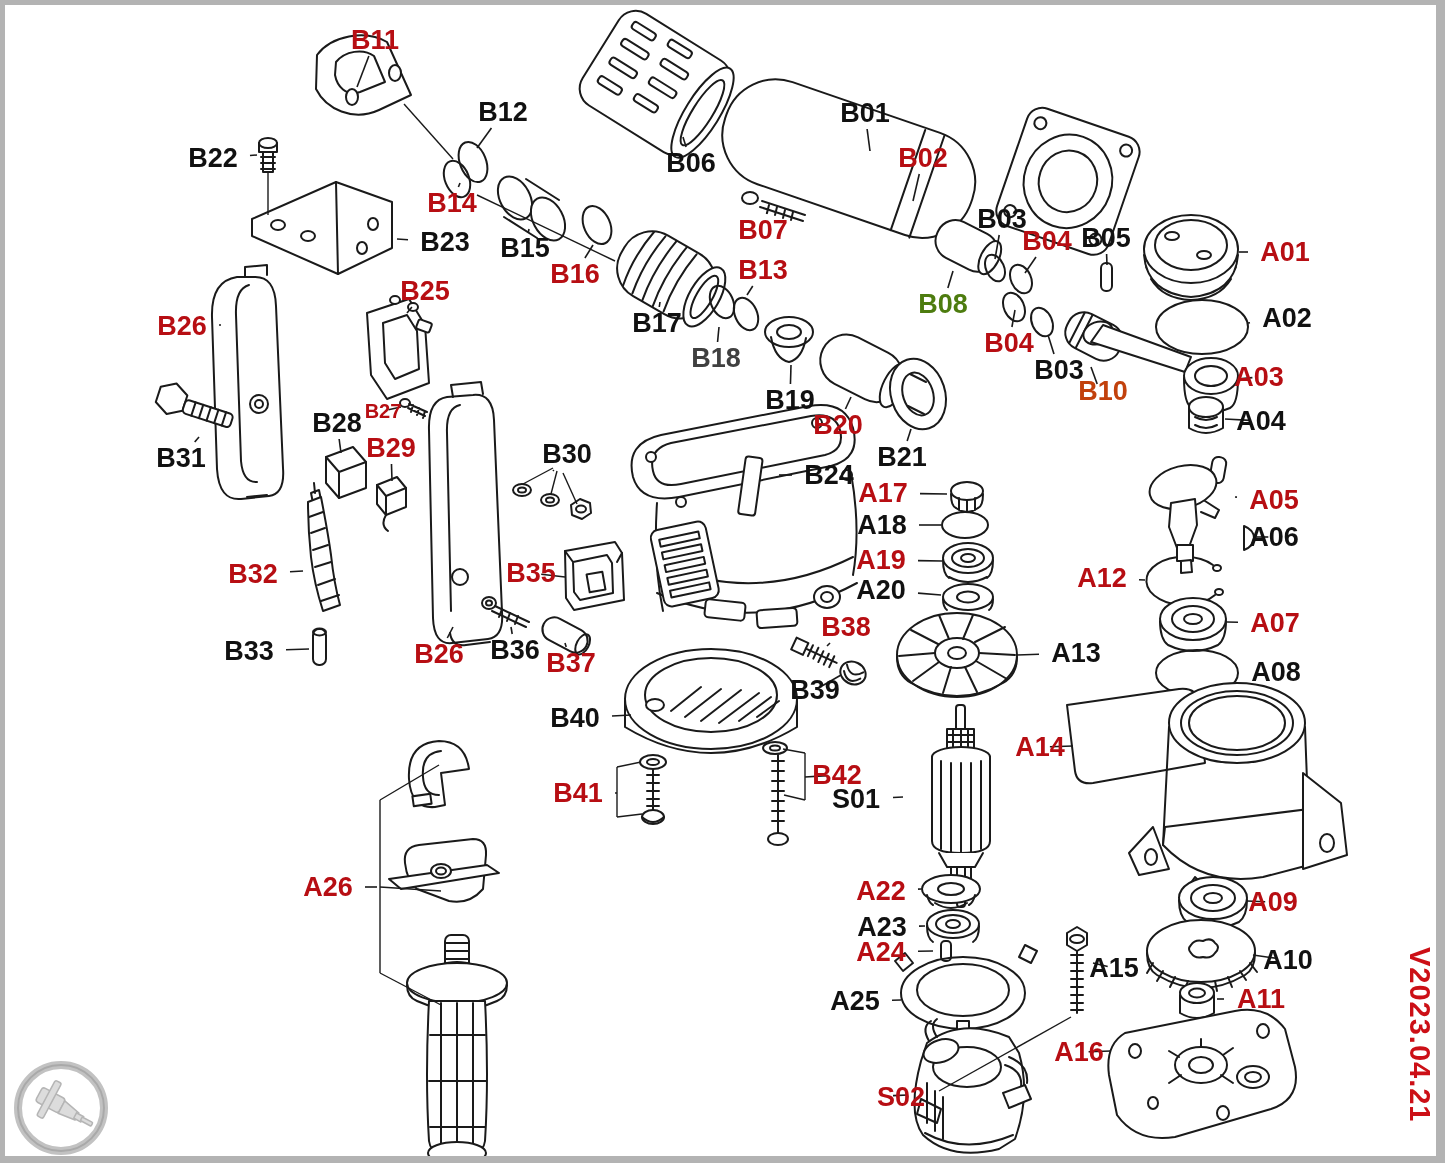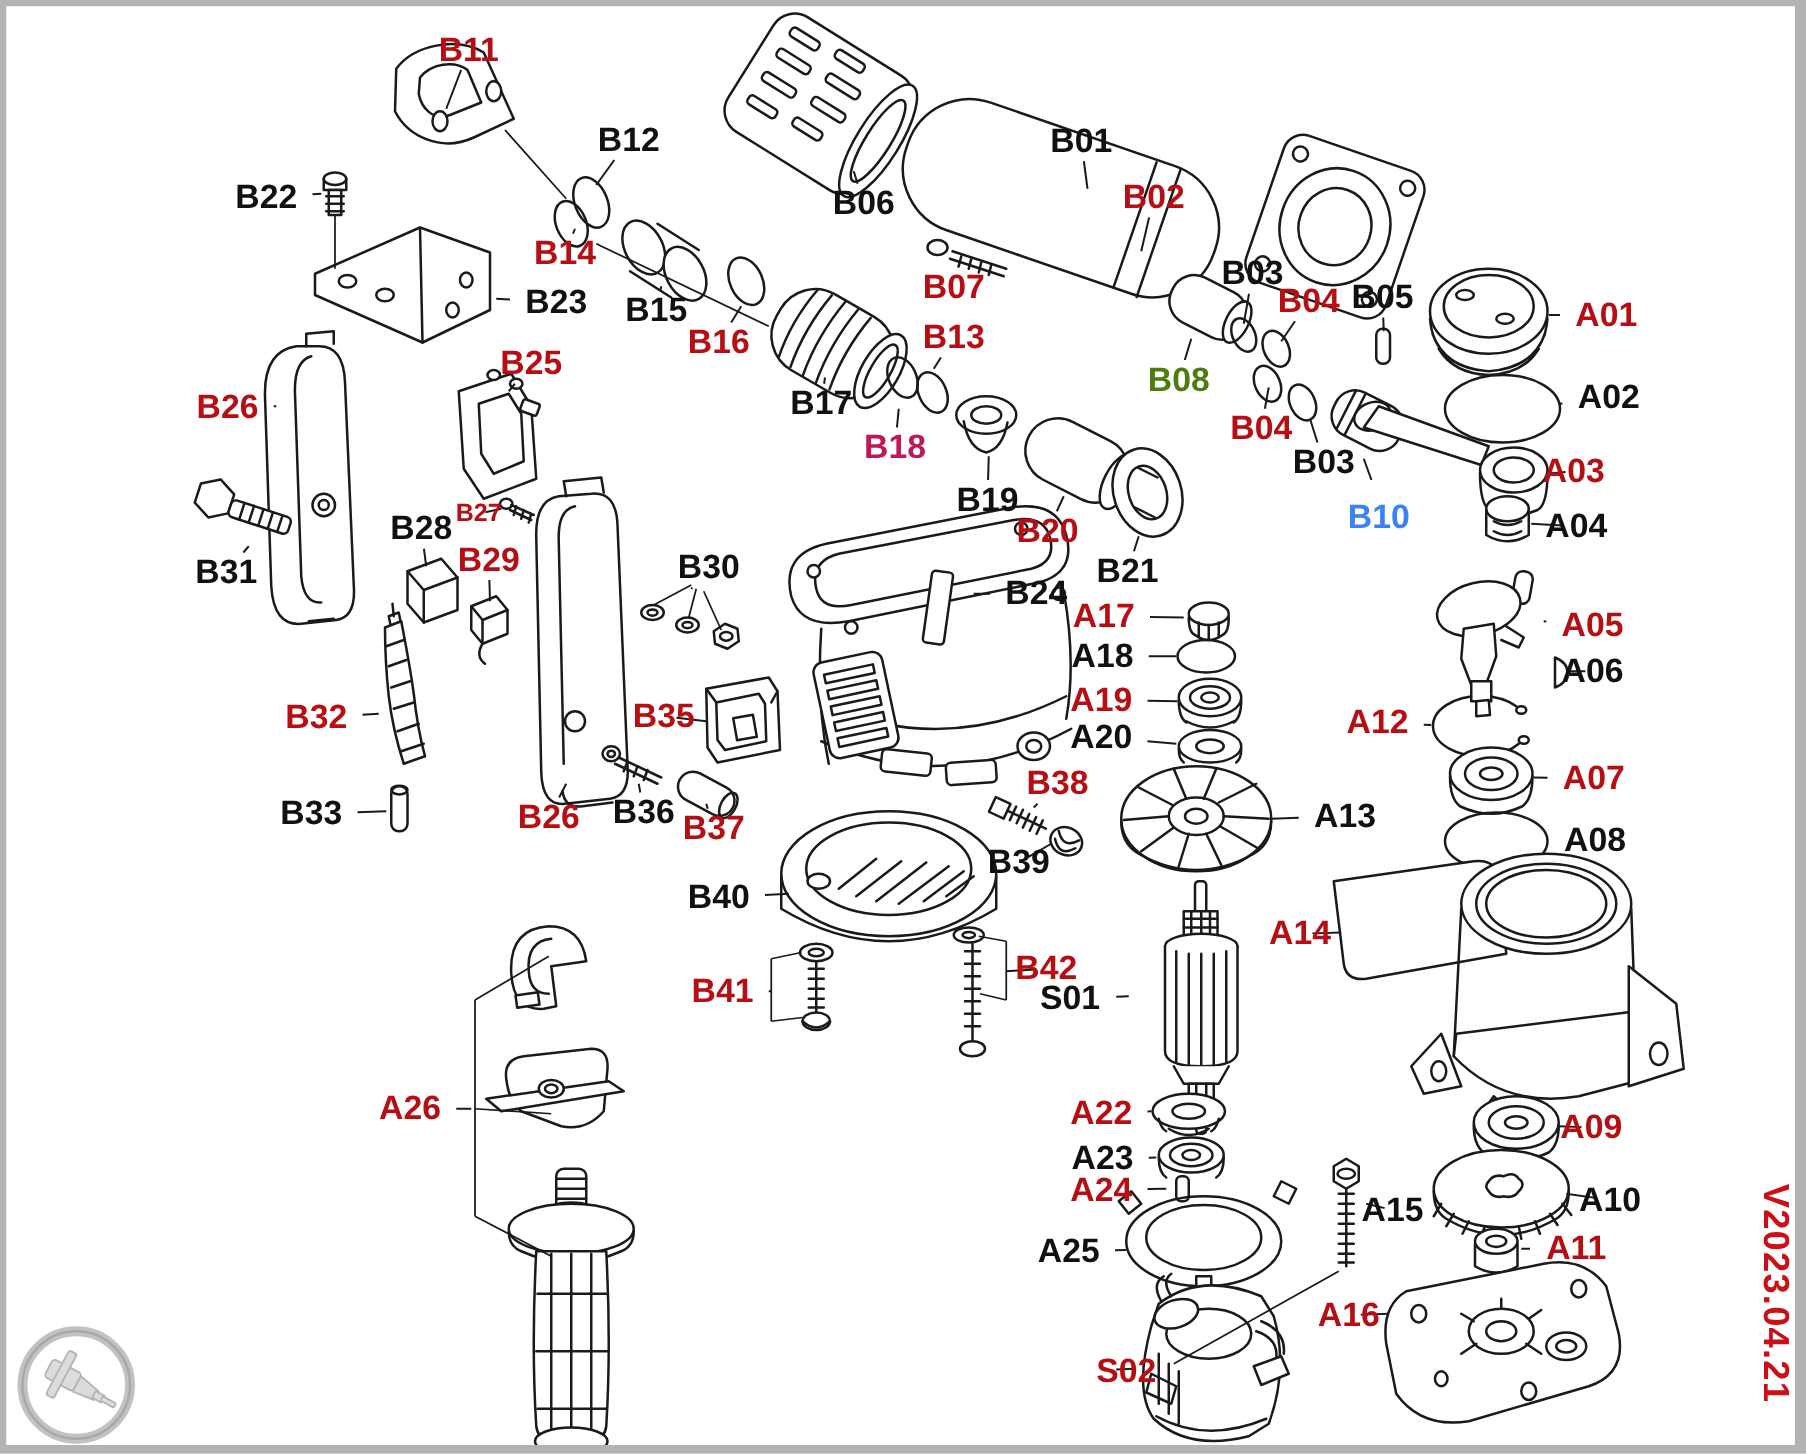--- a/index.html
+++ b/index.html
@@ -524,31 +524,31 @@
       <div class="lbl" style="left: 440px; top: 237px; color: rgb(17, 17, 17);">B23</div>
       <div class="lbl" style="left: 520px; top: 243px; color: rgb(17, 17, 17);">B15</div>
       <div class="lbl" style="left: 570px; top: 269px; color: rgb(183, 14, 19);">B16</div>
       <div class="lbl" style="left: 420px; top: 286px; color: rgb(183, 14, 19);">B25</div>
       <div class="lbl" style="left: 686px; top: 158px; color: rgb(17, 17, 17);">B06</div>
       <div class="lbl" style="left: 860px; top: 108px; color: rgb(17, 17, 17);">B01</div>
       <div class="lbl" style="left: 918px; top: 153px; color: rgb(183, 14, 19);">B02</div>
       <div class="lbl" style="left: 758px; top: 225px; color: rgb(183, 14, 19);">B07</div>
       <div class="lbl" style="left: 758px; top: 265px; color: rgb(183, 14, 19);">B13</div>
       <div class="lbl" style="left: 652px; top: 318px; color: rgb(17, 17, 17);">B17</div>
-      <div class="lbl" style="left: 711px; top: 353px; color: #be185d;">B18</div>
+      <div class="lbl" style="left: 711px; top: 353px; color: #404040;">B18</div>
       <div class="lbl" style="left: 785px; top: 395px; color: rgb(17, 17, 17);">B19</div>
       <div class="lbl" style="left: 833px; top: 420px; color: rgb(183, 14, 19);">B20</div>
       <div class="lbl" style="left: 897px; top: 452px; color: rgb(17, 17, 17);">B21</div>
       <div class="lbl" style="left: 938px; top: 299px; color: #4d7c0f;">B08</div>
       <div class="lbl" style="left: 997px; top: 214px; color: rgb(17, 17, 17);">B03</div>
       <div class="lbl" style="left: 1042px; top: 236px; color: rgb(183, 14, 19);">B04</div>
       <div class="lbl" style="left: 1101px; top: 233px; color: rgb(17, 17, 17);">B05</div>
       <div class="lbl" style="left: 1004px; top: 338px; color: rgb(183, 14, 19);">B04</div>
       <div class="lbl" style="left: 1054px; top: 365px; color: rgb(17, 17, 17);">B03</div>
-      <div class="lbl" style="left: 1098px; top: 409px; color: #3b82f6;">B10</div>
+      <div class="lbl" style="left: 1098px; top: 386px; color: #c2410c;">B10</div>
       <div class="lbl" style="left: 1280px; top: 247px; color: rgb(183, 14, 19);">A01</div>
       <div class="lbl" style="left: 1282px; top: 313px; color: rgb(17, 17, 17);">A02</div>
       <div class="lbl" style="left: 1254px; top: 372px; color: rgb(183, 14, 19);">A03</div>
       <div class="lbl" style="left: 1256px; top: 416px; color: rgb(17, 17, 17);">A04</div>
       <div class="lbl" style="left: 177px; top: 321px; color: rgb(183, 14, 19);">B26</div>
       <div class="lbl" style="left: 176px; top: 453px; color: rgb(17, 17, 17);">B31</div>
       <div class="lbl" style="left: 332px; top: 418px; color: rgb(17, 17, 17);">B28</div>
       <div class="lbl" style="left: 386px; top: 443px; color: rgb(183, 14, 19);">B29</div>
       <div class="lbl small" style="left: 378px; top: 406px; color: rgb(183, 14, 19);">B27</div>
       <div class="lbl" style="left: 248px; top: 569px; color: rgb(183, 14, 19);">B32</div>

